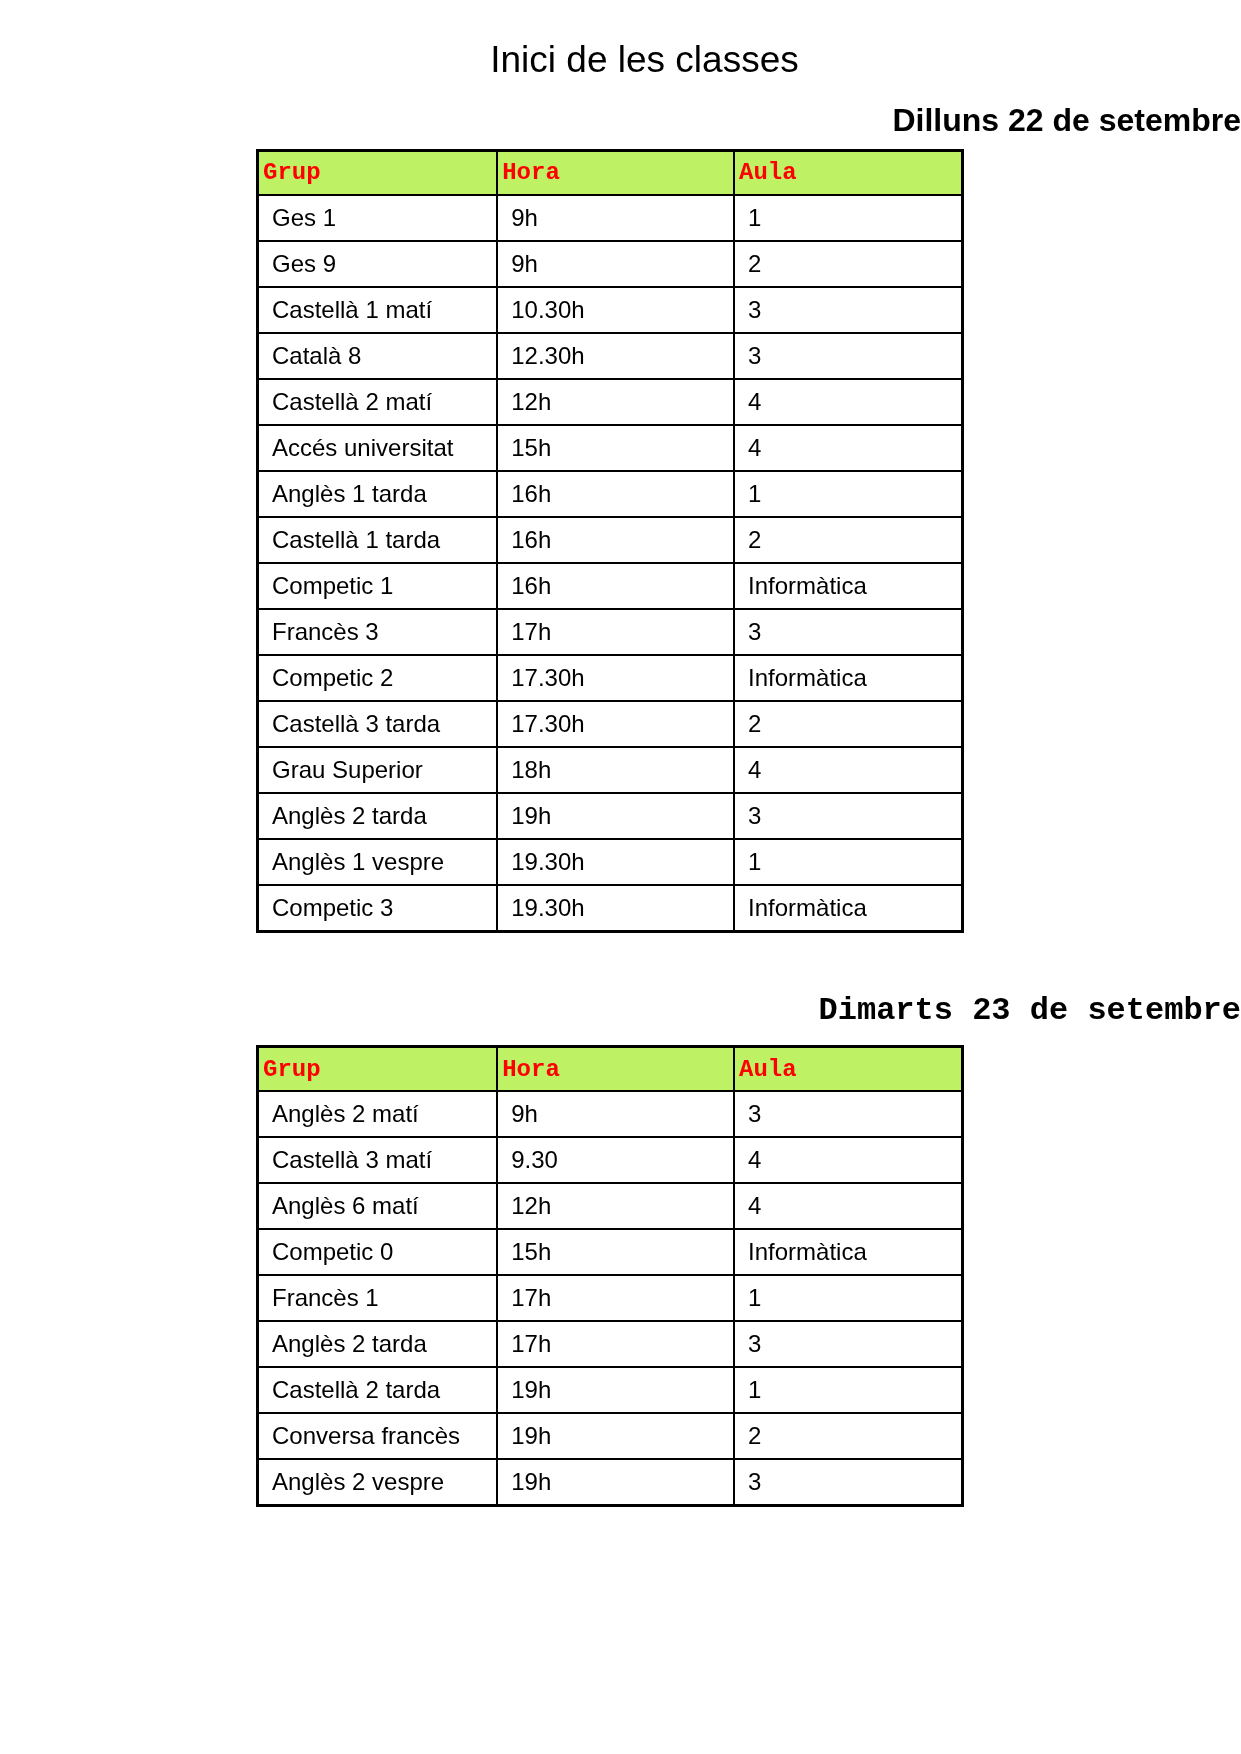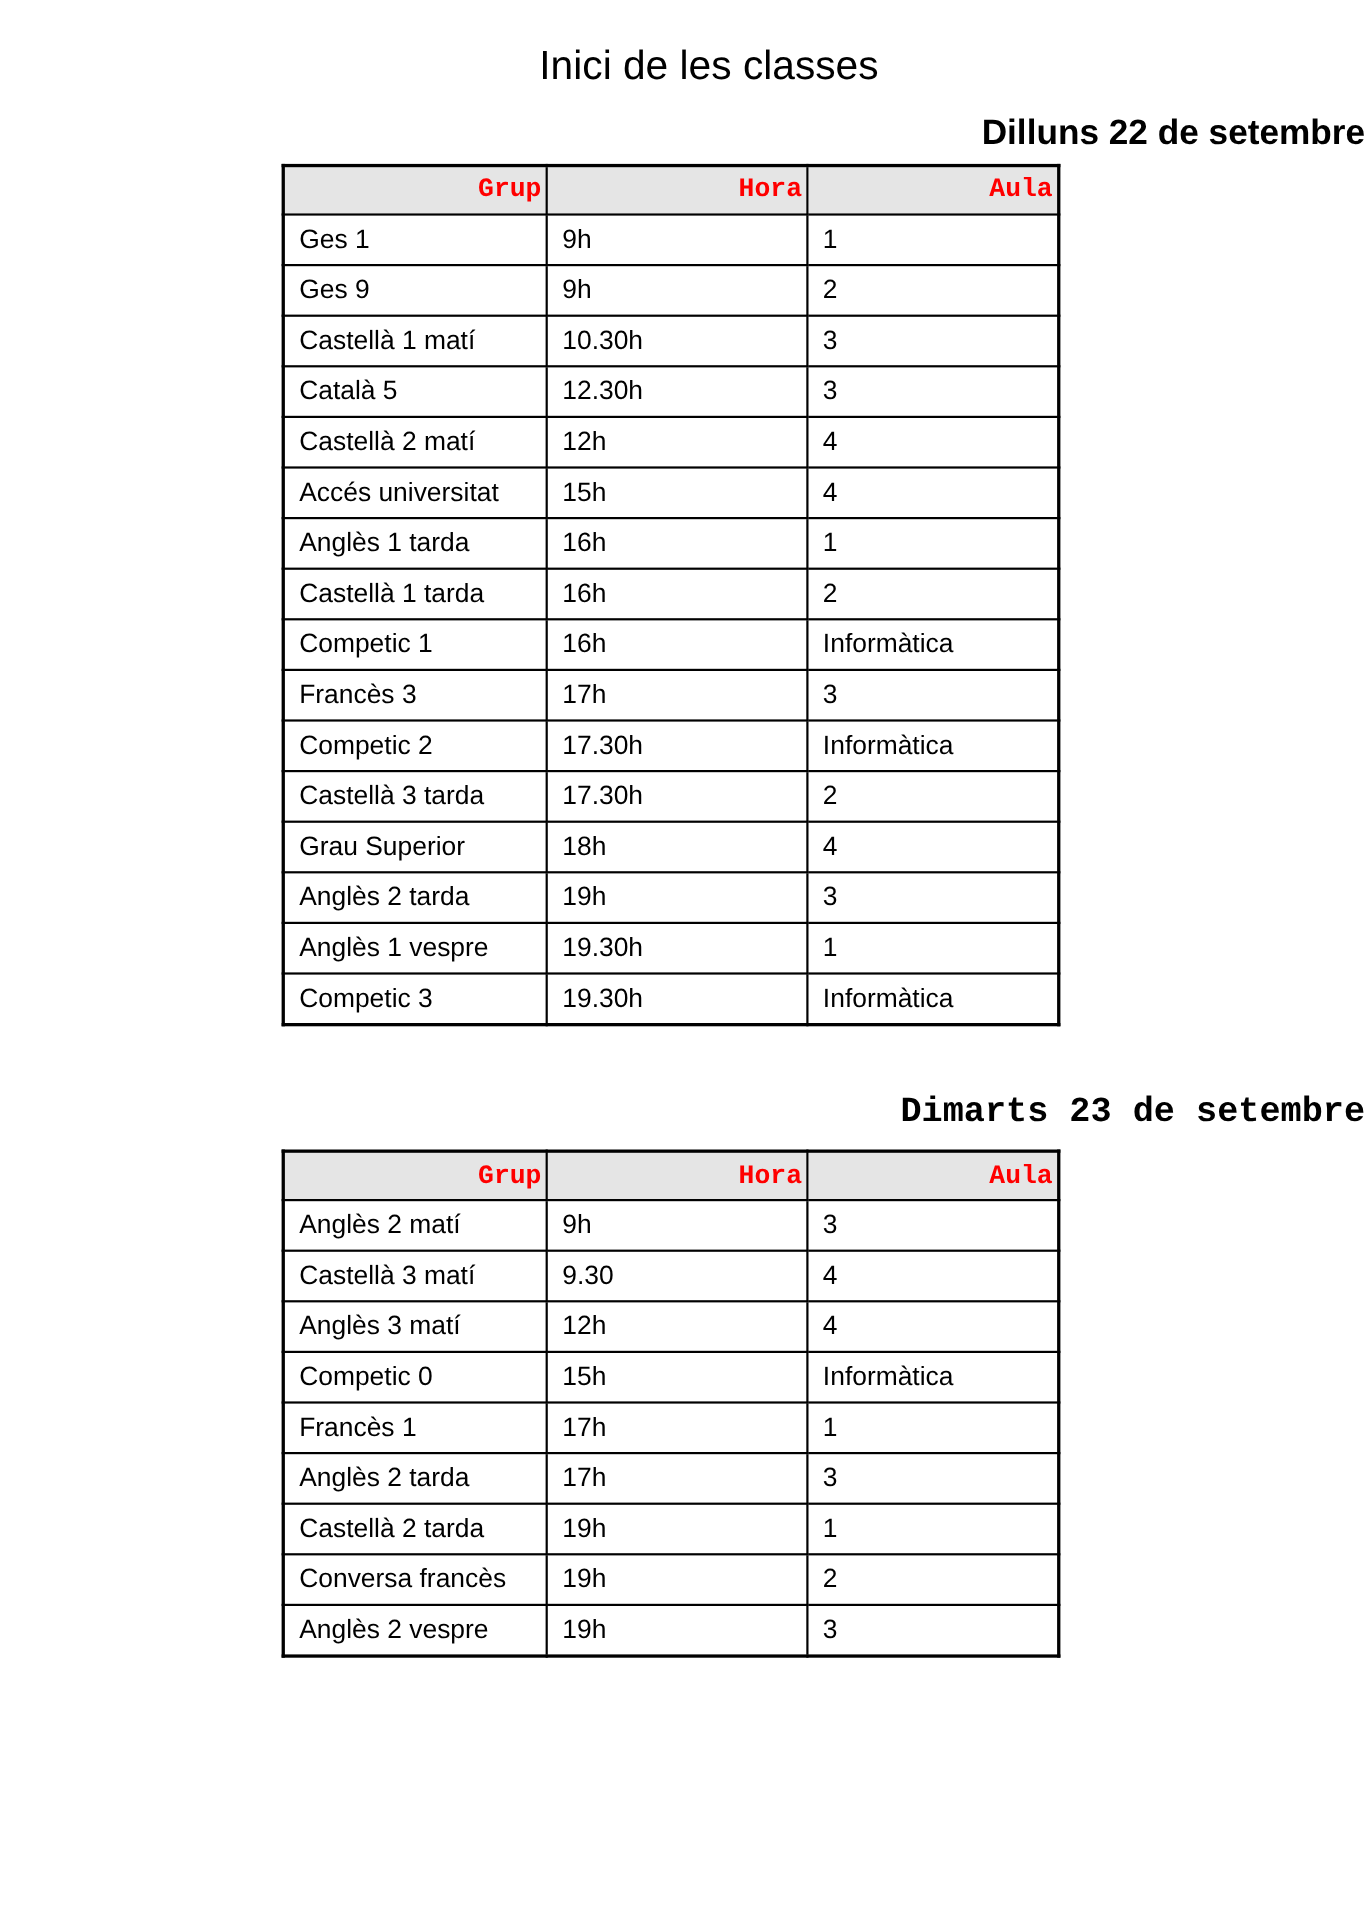--- a/index.html
+++ b/index.html
@@ -50,25 +50,25 @@
     border: 3px solid #000000;
   }
   table.schedule th,
   table.schedule td {
     border: 2px solid #000000;
     font-size: 24px;
     overflow: hidden;
     white-space: nowrap;
   }
   table.schedule th {
-    background: #e5e5e5;
+    background: #bef264;
     color: #ff0000;
     font-family: "Liberation Mono", "DejaVu Sans Mono", monospace;
     font-weight: 700;
-    text-align: right;
+    text-align: left;
     height: 42px;
     padding: 0 4px;
     margin-top: 24px;
   }
   table.schedule td {
     height: 44px;
     padding: 0 6px 0 13px;
     text-align: left;
     font-weight: 400;
     vertical-align: middle;
@@ -109,21 +109,21 @@
           <td>Ges 9</td>
           <td>9h</td>
           <td>2</td>
         </tr>
         <tr>
           <td>Castellà 1 matí</td>
           <td>10.30h</td>
           <td>3</td>
         </tr>
         <tr>
-          <td>Català 5</td>
+          <td>Català 8</td>
           <td>12.30h</td>
           <td>3</td>
         </tr>
         <tr>
           <td>Castellà 2 matí</td>
           <td>12h</td>
           <td>4</td>
         </tr>
         <tr>
           <td>Accés universitat</td>
@@ -203,21 +203,21 @@
           <td>Anglès 2 matí</td>
           <td>9h</td>
           <td>3</td>
         </tr>
         <tr>
           <td>Castellà 3 matí</td>
           <td>9.30</td>
           <td>4</td>
         </tr>
         <tr>
-          <td>Anglès 3 matí</td>
+          <td>Anglès 6 matí</td>
           <td>12h</td>
           <td>4</td>
         </tr>
         <tr>
           <td>Competic 0</td>
           <td>15h</td>
           <td>Informàtica</td>
         </tr>
         <tr>
           <td>Francès 1</td>

